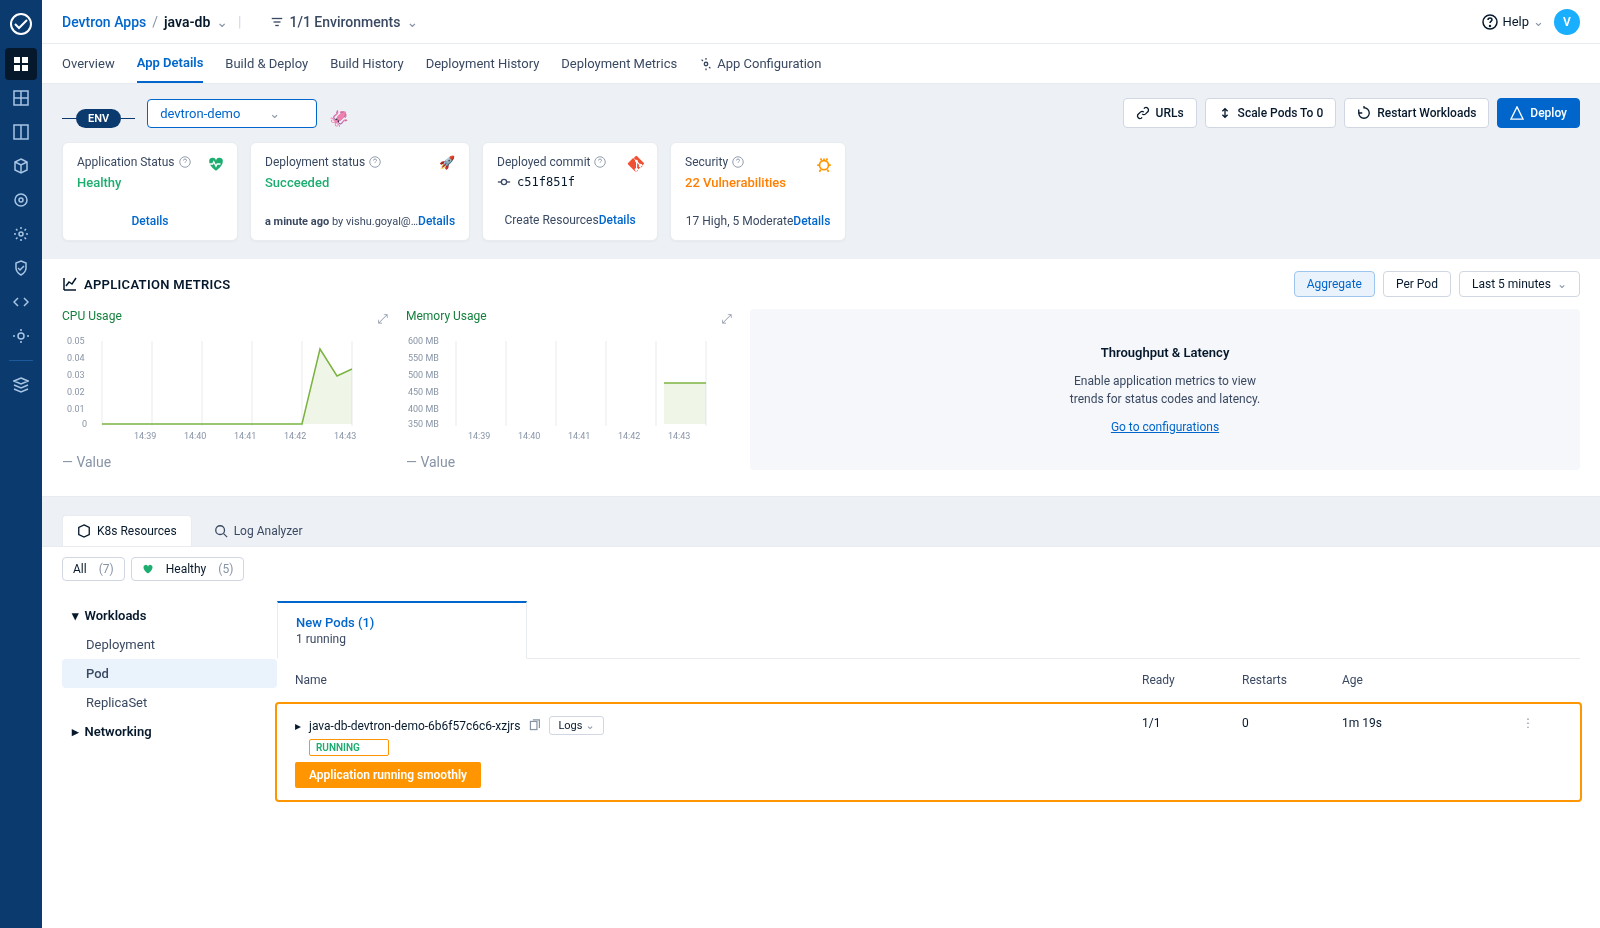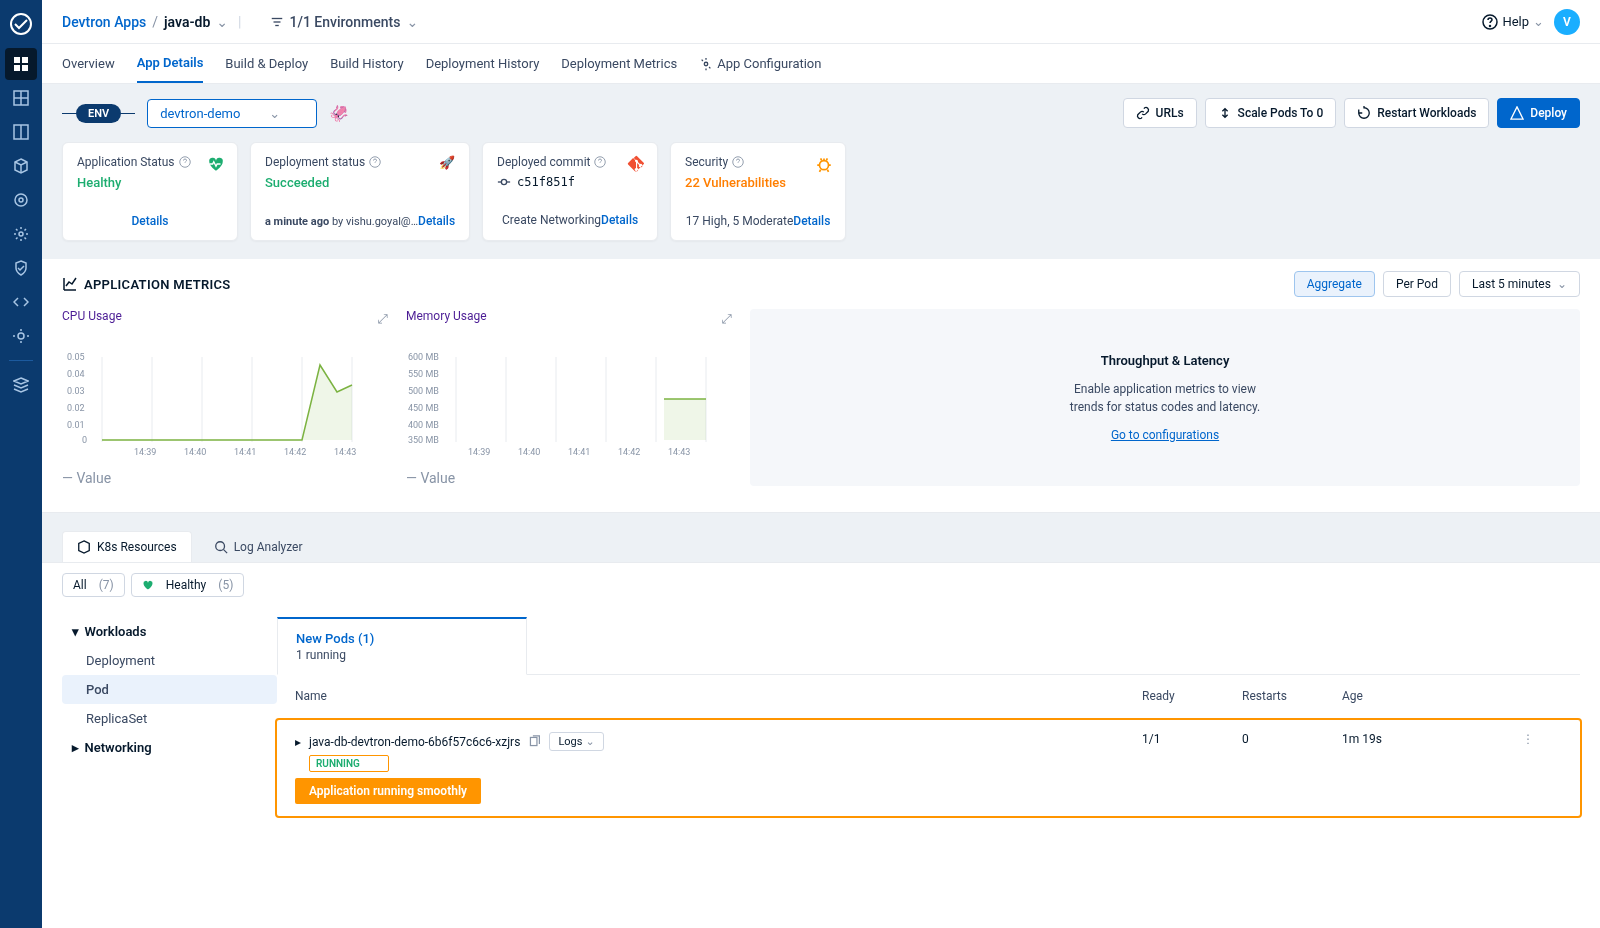--- a/index.html
+++ b/index.html
@@ -18,21 +18,21 @@
 .chevron{color:#8894a6}
 .env-count{color:#3a4962;font-weight:500;margin-left:18px;display:flex;align-items:center;gap:6px}
 .topbar-right{display:flex;align-items:center;gap:10px}
 .help-btn{display:flex;align-items:center;gap:4px;font-size:13px;color:#06192c;cursor:pointer}
 .avatar{width:26px;height:26px;border-radius:50%;background:#1aaeff;color:#fff;display:flex;align-items:center;justify-content:center;font-weight:600;font-size:12px}
 .tabs{display:flex;gap:22px;padding:0 20px;border-bottom:1px solid #e8ebef;height:40px;align-items:center}
 .tab{color:#3a4962;font-size:13px;padding:11px 0;cursor:pointer;display:flex;align-items:center;gap:4px}
 .tab.active{color:#0066cc;font-weight:600;border-bottom:2px solid #0066cc}
 .subhead{background:#edf1f5;padding:14px 20px 18px}
 .env-row{display:flex;align-items:center;justify-content:space-between}
-.env-left{display:flex;align-items:center;gap:12px}
+.env-left{display:flex;align-items:flex-end;gap:12px}
 .env-badge{background:#0b3a6e;color:#fff;border-radius:12px;padding:3px 12px;font-size:11px;font-weight:600}
 .env-select{border:1px solid #0066cc;border-radius:4px;padding:6px 36px 6px 12px;background:#fff;color:#0066cc;font-size:13px;position:relative;min-width:170px;display:flex;align-items:center;justify-content:space-between}
 .env-actions{display:flex;gap:8px}
 .btn{border:1px solid #d0d7e2;background:#fff;border-radius:4px;padding:7px 12px;font-size:12px;color:#06192c;display:flex;align-items:center;gap:6px;cursor:pointer;font-weight:500}
 .btn.primary{background:#0066cc;color:#fff;border-color:#0066cc}
 .btn svg{width:14px;height:14px}
 .cards{display:flex;gap:12px;margin-top:14px}
 .card{background:#fff;border:1px solid #e8ebef;border-radius:6px;padding:12px 14px;min-width:176px;display:flex;flex-direction:column;gap:6px;position:relative;box-shadow:0 1px 2px rgba(0,0,0,0.04)}
 .card-title{font-size:12px;color:#3a4962;display:flex;align-items:center;gap:4px}
 .card-status{font-size:13px;font-weight:500}
@@ -45,21 +45,21 @@
 .commit{font-family:Menlo,monospace;font-size:12px}
 .metrics-head{display:flex;justify-content:space-between;align-items:center;padding:12px 20px}
 .metrics-title{font-size:13px;font-weight:600;color:#06192c;display:flex;align-items:center;gap:6px;letter-spacing:0.3px}
 .metrics-controls{display:flex;gap:8px}
 .pill{border:1px solid #d0d7e2;border-radius:4px;padding:5px 12px;font-size:12px;cursor:pointer;background:#fff}
 .pill.active{background:#eaf2fc;border-color:#9ec5ee;color:#0066cc}
 .pill.time{display:flex;align-items:center;gap:6px}
 .charts{display:flex;gap:14px;padding:0 20px 26px}
 .chart-box{flex:0 0 330px;position:relative}
 .chart-box-wide{flex:1;background:#f5f7fa;border-radius:4px;display:flex;flex-direction:column;align-items:center;justify-content:center;gap:12px;min-height:150px}
-.chart-title{font-size:12px;color:#4c1d95;margin-bottom:24px}
+.chart-title{font-size:12px;color:#15803d;margin-bottom:8px}
 .chart-svg{width:320px;height:120px}
 .legend{font-size:14px;color:#8894a6}
 .expand-icon{position:absolute;top:2px;right:4px;color:#8894a6;cursor:pointer}
 .inner-tabs{display:flex;padding:0 20px;border-top:1px solid #e8ebef;border-bottom:1px solid #e8ebef;background:#edf1f5;padding-top:18px}
 .inner-tab{background:#fff;border:1px solid #e8ebef;border-bottom:none;border-radius:4px 4px 0 0;padding:8px 14px;font-size:12px;display:flex;align-items:center;gap:6px;cursor:pointer;margin-right:8px}
 .inner-tab.inactive{background:transparent;border:none;color:#3a4962}
 .filter-row{padding:10px 20px;display:flex;gap:6px;background:#fff}
 .filter-pill{border:1px solid #d0d7e2;border-radius:4px;padding:4px 10px;font-size:12px;display:flex;align-items:center;gap:12px;cursor:pointer}
 .split{display:flex;padding:10px 20px}
 .tree{width:215px;font-size:13px}
@@ -312,21 +312,21 @@
           </span>
           <div style="display:flex;align-items:center;gap:6px">
             <svg width="14" height="14" viewBox="0 0 16 16" fill="none" stroke="#3a4962" stroke-width="1.5">
                 <circle cx="8" cy="8" r="3"></circle>
                 <line x1="1" y1="8" x2="5" y2="8"></line>
                 <line x1="11" y1="8" x2="15" y2="8"></line>
               </svg>
             <span class="commit">c51f851f</span>
           </div>
           <div class="card-foot">
-            <span>Create Networking</span>
+            <span>Create Resources</span>
             <span class="details-link">Details</span>
           </div>
         </div>
 
         <div class="card">
           <div class="card-title">
             <span>Security</span>
             <svg width="12" height="12" viewBox="0 0 16 16" fill="none" stroke="#8894a6" stroke-width="1.2">
                 <circle cx="8" cy="8" r="7"></circle>
                 <path d="M6 6a2 2 0 114 0c0 1-2 1.5-2 3"></path>

